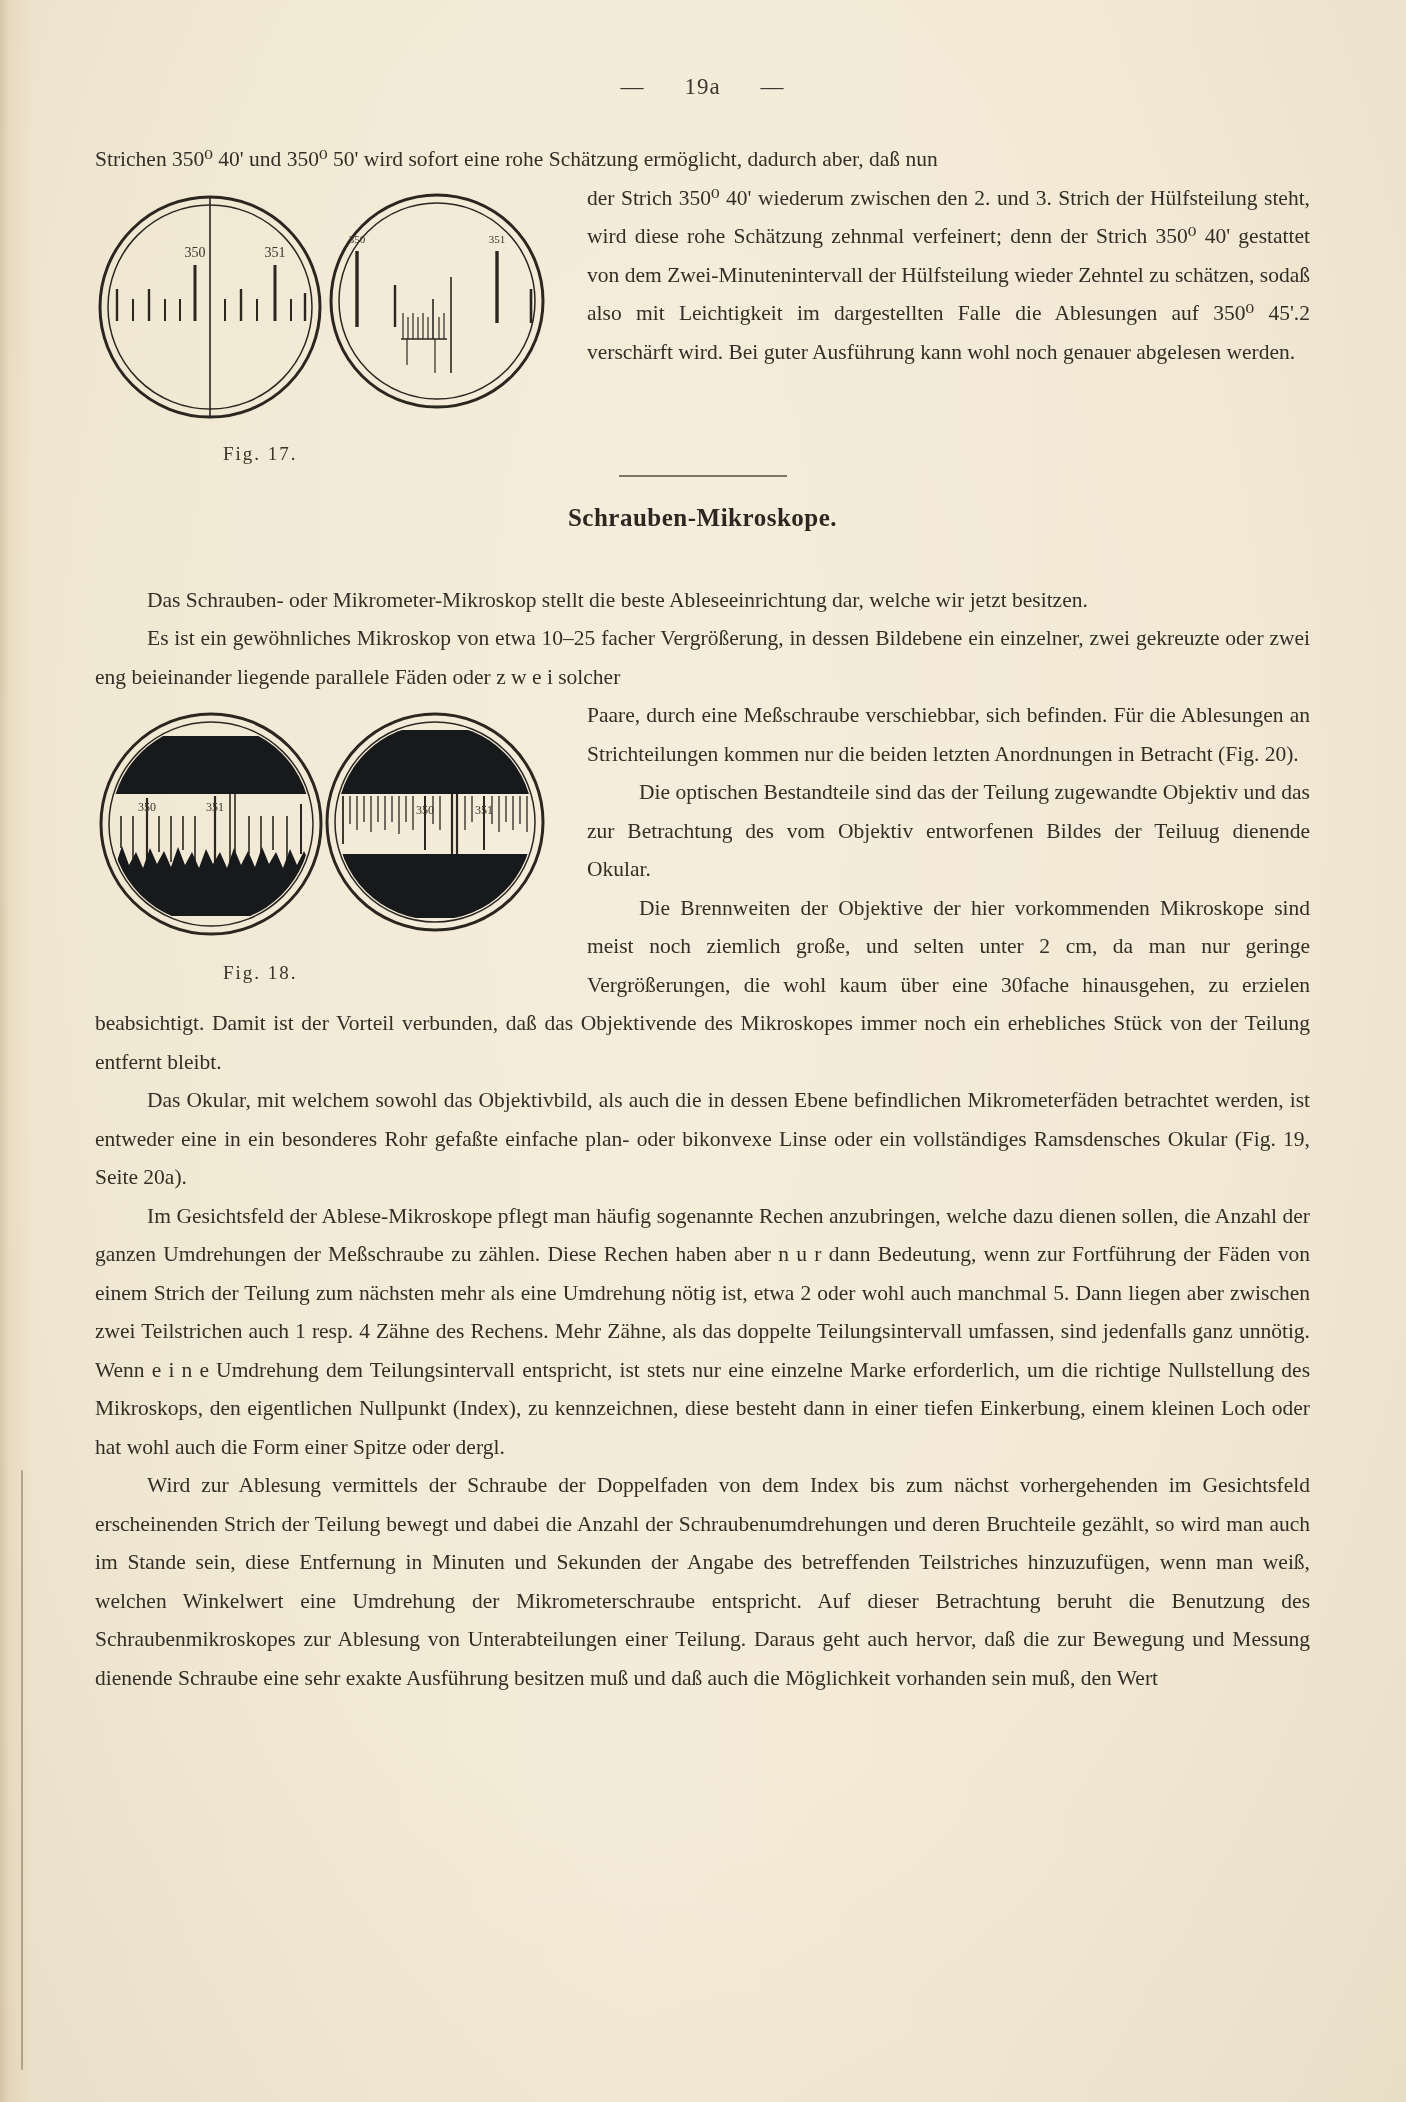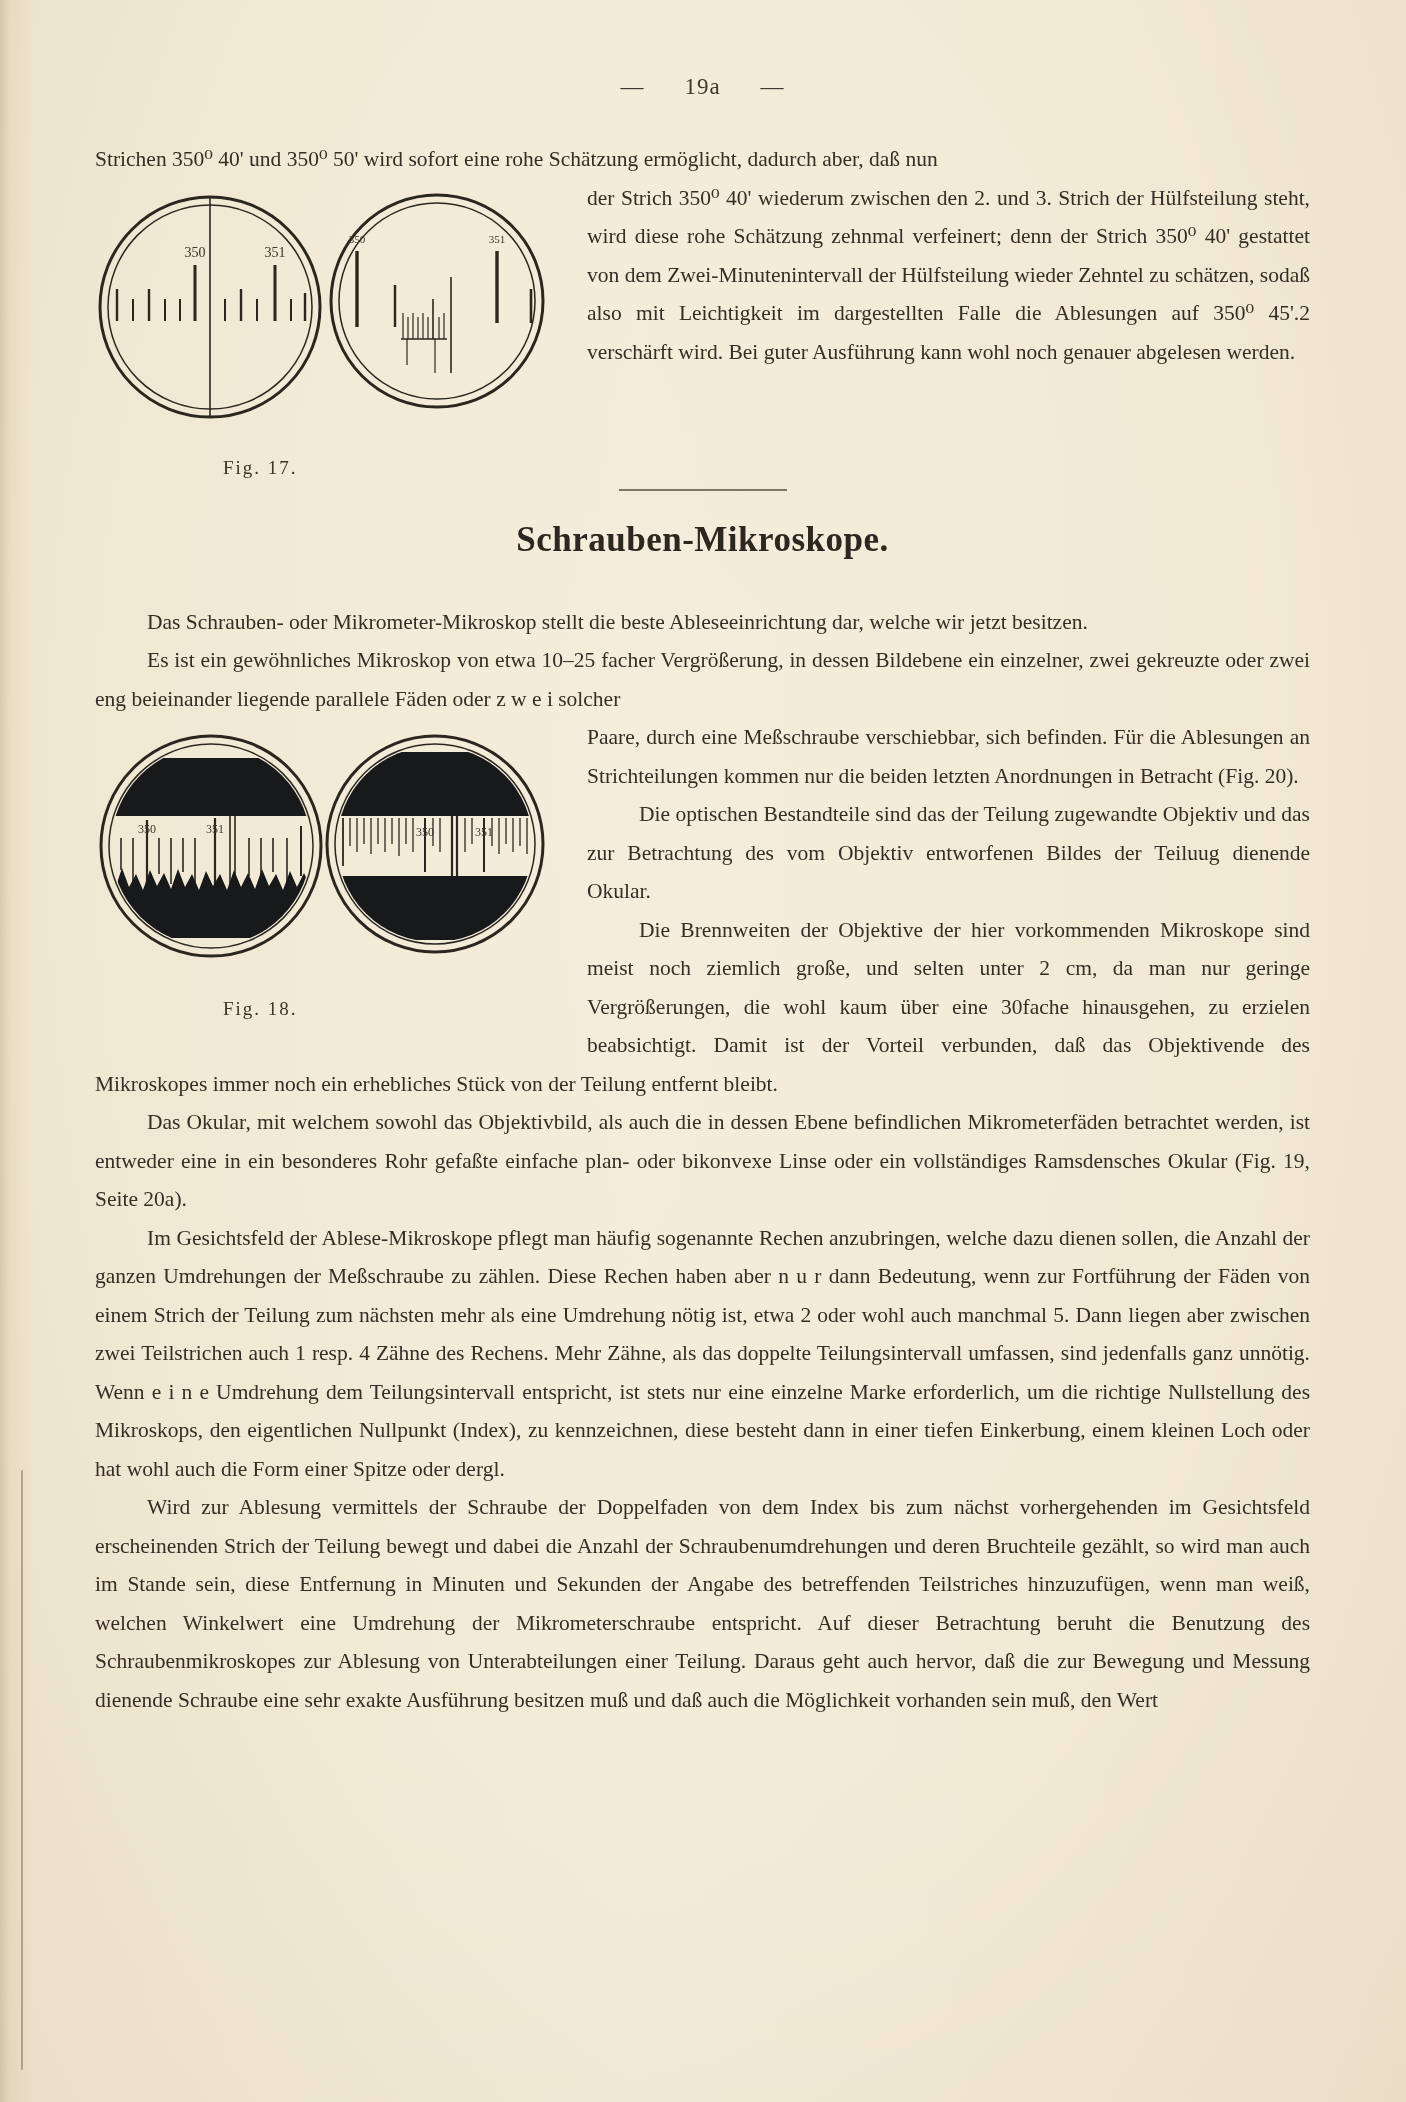--- a/index.html
+++ b/index.html
@@ -28,31 +28,31 @@
     margin-top:74px; display:flex; justify-content:center; align-items:center;
     gap:40px; font-size:23px; color:#3d372e; letter-spacing:1px;
   }
   .body-text { font-size:21.5px; line-height:38.5px; text-align:justify; color:#332e26; }
   .first-line { margin-top:40px; }
   .ind { text-indent:52px; }
   p { margin:0; }
   .fig-block { float:left; width:466px; margin:8px 26px 2px 0; }
   .fig-svg { display:block; }
   .fig-caption {
-    font-size:19px; color:#3a342b; padding-left:128px; margin-top:20px;
+    font-size:19px; color:#3a342b; padding-left:128px; margin-top:6px;
     text-align:left; letter-spacing:2px;
   }
   .clear { clear:both; }
   .rule {
     clear:both; width:168px; height:0; border-top:2px solid #56503f;
     margin:48px auto 0 auto; opacity:.75;
   }
   .section-heading {
-    clear:both; text-align:center; font-size:35px; font-weight:bold;
-    color:#2c2720; margin-top:30px; letter-spacing:0.5px;
+    clear:both; text-align:center; font-size:25px; font-weight:bold;
+    color:#2c2720; margin-top:22px; letter-spacing:0.5px;
   }
   .after-heading { margin-top:43px; }
   svg text { font-family:"Liberation Serif","DejaVu Serif",serif; fill:#3a342c; }
   .ink { stroke:#2b2720; fill:none; }
 </style>
 </head>
 <body>
 
 <div class="page">
   <div class="edge-strip"></div>

